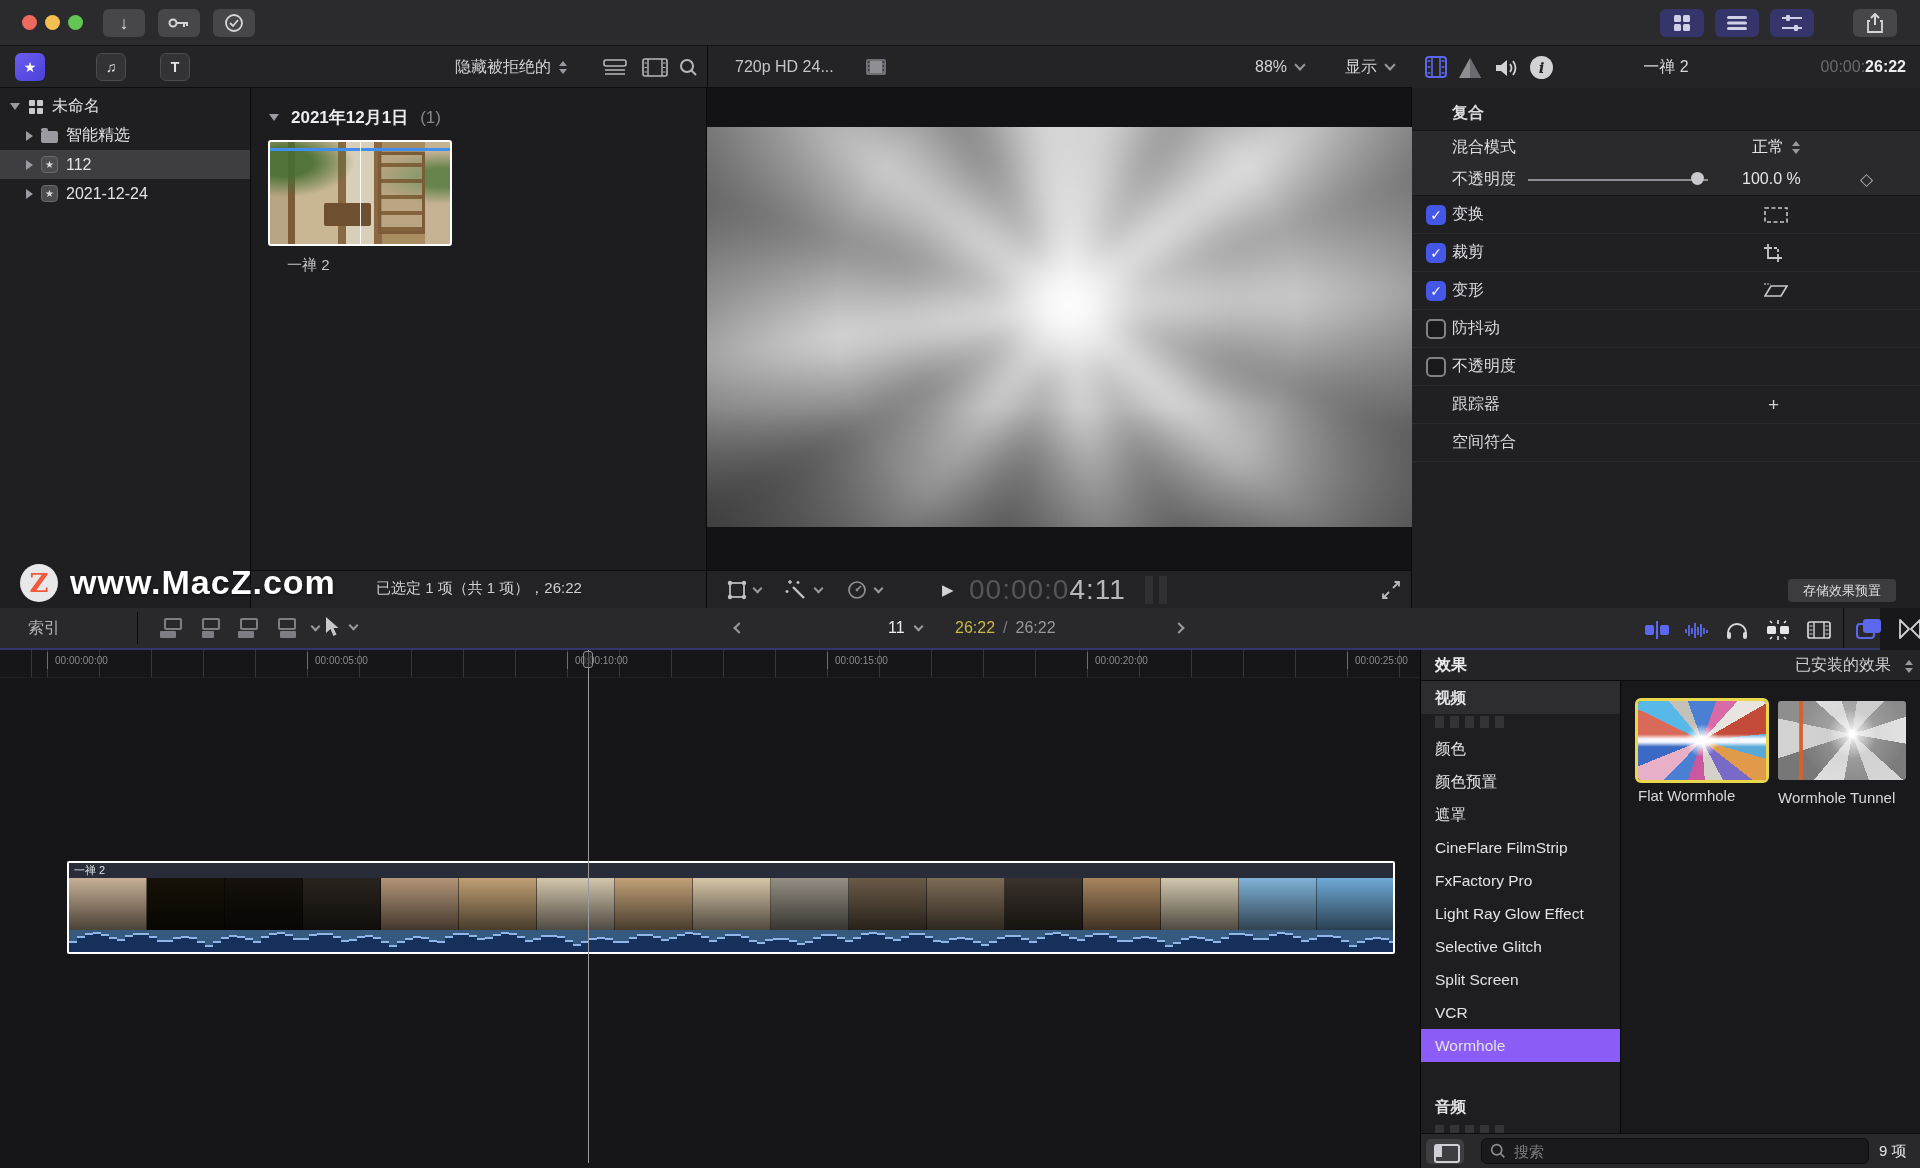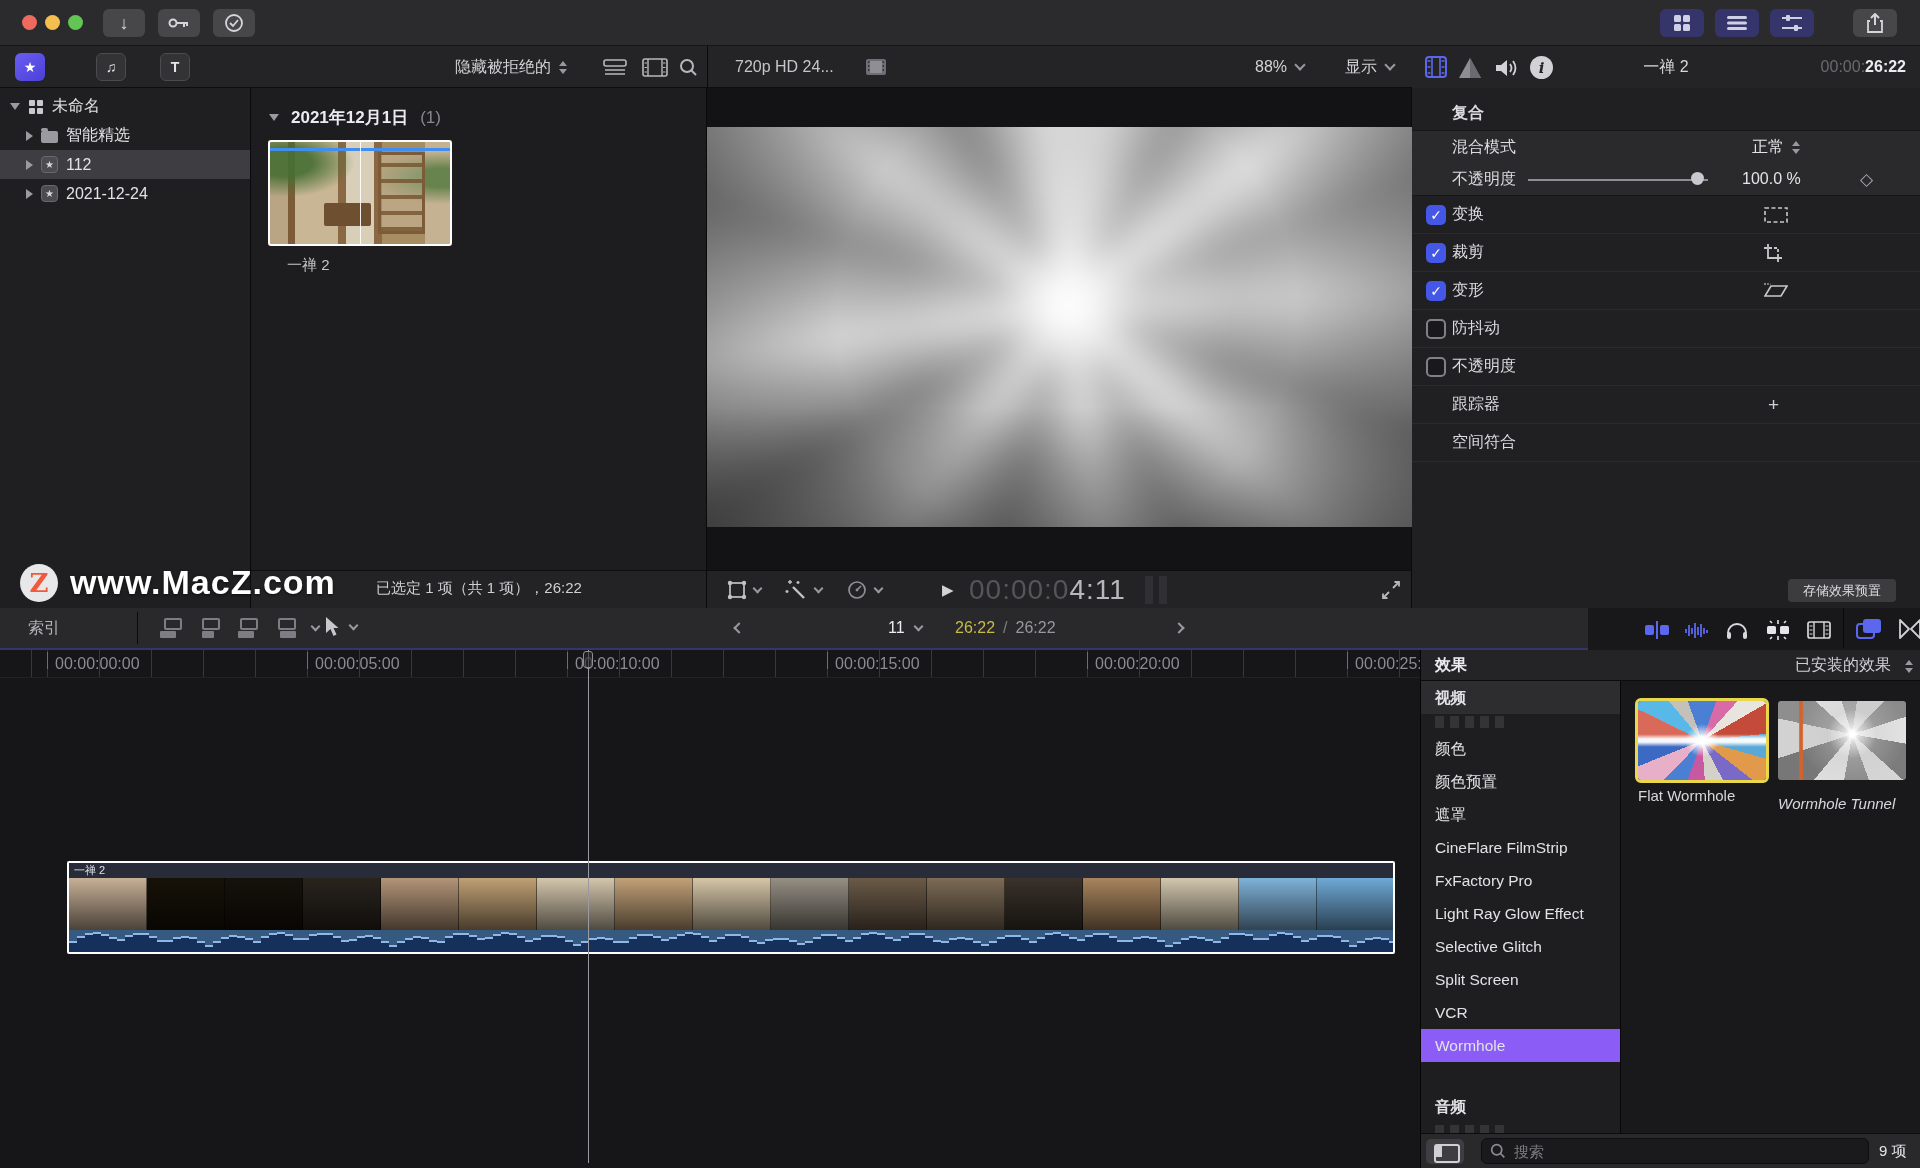--- a/index.html
+++ b/index.html
@@ -74,35 +74,35 @@
   .slider-track { position:absolute; left:116px; top:50%; width:180px; height:2px; background:#8d8d93; }
   .slider-handle { position:absolute; left:288px; top:50%; margin-top:-7px; width:13px; height:13px; background:#c9c9cf; border-radius:50% 50% 50% 50%/45% 45% 55% 55%; }
   .insp-val { position:absolute; left:330px; color:#e4e4e8; }
   .insp-sel { position:absolute; left:340px; color:#e4e4e8; }
   .kf-diamond { position:absolute; left:448px; color:#a8a8ae; font-size:17px; }
   .insp-plus { position:absolute; left:356px; color:#cfcfd5; font-size:19px; }
   .fx-ic { position:absolute; left:352px; }
   #save-preset { left:1788px; top:579px; width:108px; height:23px; background:#3c3c3f; border-radius:4px; font-size:13px; color:#dcdce0; display:flex; align-items:center; justify-content:center; }
 
   
-  #tl-toolbar { left:0; top:608px; width:1588px; height:42px; background:#29292c; border-bottom:2px solid #35356b; }
+  #tl-toolbar { left:0; top:608px; width:1880px; height:42px; background:#29292c; border-bottom:2px solid #35356b; }
   .tt { display:flex; align-items:center; }
   .edit-ic { width:24px; height:20px; position:relative; opacity:.75; }
   .edit-ic::before { content:""; position:absolute; left:4px; top:0; width:14px; height:8px; border:2px solid #9a9aa0; border-radius:2px; }
   .edit-ic::after { content:""; position:absolute; left:0; bottom:0; width:16px; height:7px; background:#9a9aa0; border-radius:1px; }
   .edit-ic.v2::after { left:4px; width:12px; }
   .edit-ic.v3::after { left:2px; }
   .edit-ic.v4::after { left:6px; }
   .tc-yellow { color:#c9ba45; } .tc-dim { color:#97979d; } .tc-sep { color:#7c7c82; }
 
   
   #timeline { left:0; top:650px; width:1420px; height:518px; background:#161618; }
   #ruler { position:absolute; left:0; top:0; width:1420px; height:28px; border-bottom:1px solid #222226;
       background-image:repeating-linear-gradient(90deg, #38383c 0 1px, transparent 1px 52px); background-position:47px 0; }
-  .ruler-label { position:absolute; top:5px; font-size:16px; color:#8b8b91; white-space:nowrap; }
+  .ruler-label { position:absolute; top:5px; font-size:10px; color:#8b8b91; white-space:nowrap; }
   .ruler-major { position:absolute; top:2px; width:1px; height:17px; background:#6e6e74; }
   #playhead-line { left:588px; top:0; width:1px; height:513px; background:#9a9aa0; }
   #playhead-head { left:583px; top:1px; width:10px; height:17px; border:1px solid #8e8e94; border-radius:3px; background:rgba(40,40,44,.6); }
   #clip { left:67px; top:211px; width:1328px; height:93px; border:2px solid #ffffff; border-radius:2px; background:#20242e; }
   #clip-label-strip { position:absolute; left:0; top:0; width:100%; height:15px; background:#272c38; color:#dde1e8; font-size:11px; line-height:15px; padding-left:5px; }
   #clip-thumbs { position:absolute; left:0; top:15px; width:100%; height:52px; display:flex; overflow:hidden; }
   #clip-thumbs .cell { flex:1 0 auto; width:78px; height:100%; border-right:1px solid rgba(0,0,0,.45); }
   #clip-wave { position:absolute; left:0; top:67px; width:100%; height:22px; background:#35597f; display:flex; align-items:flex-end; overflow:hidden; }
   #clip-wave .bar { width:8px; flex:0 0 8px; background:#16305c; border-top:2px solid #8fb6e6; }
 
@@ -766,21 +766,21 @@
         <div class="fx-row item">VCR</div>
         <div class="fx-row item sel">Wormhole</div>
         <div class="fx-row spacer"></div>
         <div class="fx-row section2">音频</div>
         <div class="fx-partial"></div>
       </div>
     <div id="fx-grid">
         <div class="fx-thumb thumb-colorful selected" style="left: 17px; top: 20px;"></div>
         <div class="fx-thumb-label" style="left: 17px; top: 106px;">Flat Wormhole</div>
         <div class="fx-thumb thumb-gray" style="left: 157px; top: 20px;"></div>
-        <div class="fx-thumb-label" style="left: 157px; top: 114px; font-style: italic;">Wormhole Tunnel</div>
+        <div class="fx-thumb-label" style="left: 157px; top: 108px;">Wormhole Tunnel</div>
       </div>
     <div id="fx-bottom">
       <div id="fx-sidebar-toggle"></div>
       <div id="fx-search">
         <svg width="16" height="16" viewBox="0 0 19 19">
             <circle cx="8" cy="8" r="6" fill="none" stroke="#8a8a90" stroke-width="2"></circle>
             <path d="M12.5 12.5 L17 17" stroke="#8a8a90" stroke-width="2"></path>
           </svg>
         <input type="text" placeholder="搜索" style="">
       </div>

